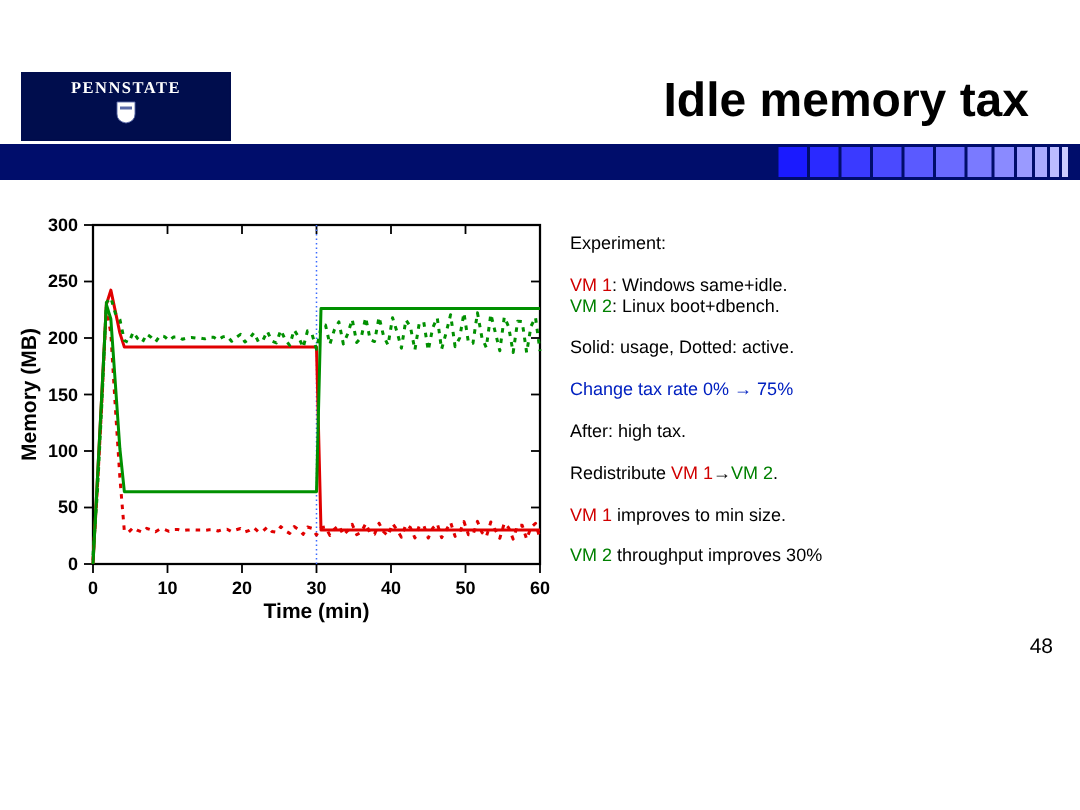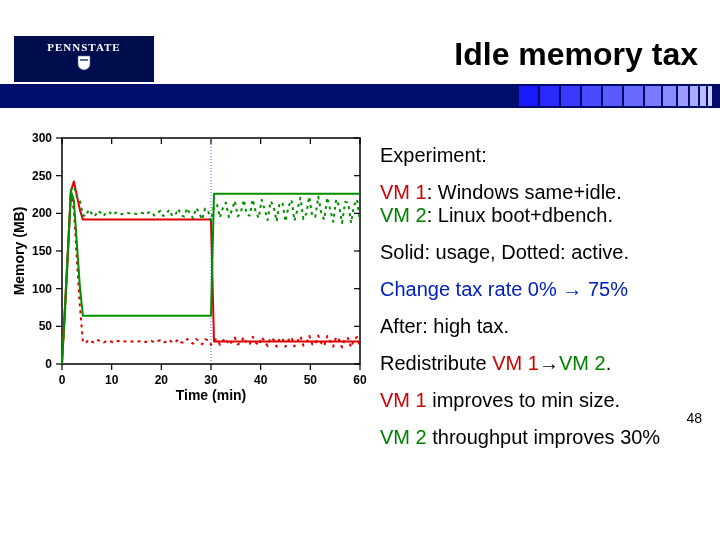--- a/index.html
+++ b/index.html
@@ -9,20 +9,21 @@
     height: 540px;
     background: #fff;
     font-family: Arial, Helvetica, sans-serif;
     color: #000;
     overflow: hidden;
   }
   .slide {
     position: relative;
     width: 720px;
     height: 436px;
+    margin-top: 12px;
   }
   .logo {
     position: absolute;
     left: 14px;
     top: 36px;
     width: 138px;
     height: 44px;
     background: #000d4d;
     border: 1px solid #000d4d;
     display: flex;
@@ -43,21 +44,21 @@
   .logo .ps {
     font-family: "Times New Roman", serif;
   }
   .logo .shield {
     width: 14px;
     height: 16px;
     margin-top: 2px;
   }
   .title {
     position: absolute;
-    right: 22px;
+    right: 34px;
     top: 36px;
     font-size: 32px;
     font-weight: bold;
     font-family: Arial, sans-serif;
   }
   .bluebar {
     position: absolute;
     left: 0;
     top: 84px;
     width: 720px;
@@ -81,21 +82,21 @@
     left: 10px;
     top: 126px;
     width: 360px;
     height: 280px;
   }
   .desc {
     position: absolute;
     left: 380px;
     top: 144px;
     width: 330px;
-    font-size: 20px;
+    font-size: 12px;
     line-height: 1.15;
   }
   .desc p {
     margin: 0 0 14px 0;
   }
   .slidenum {
     position: absolute;
     right: 18px;
     bottom: 10px;
     font-size: 14px;

